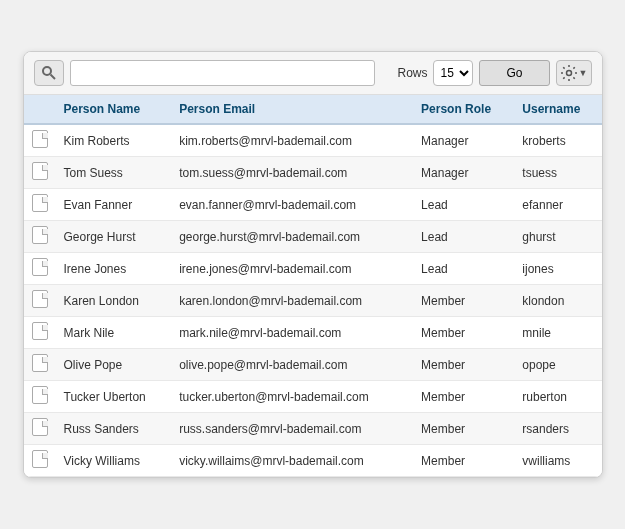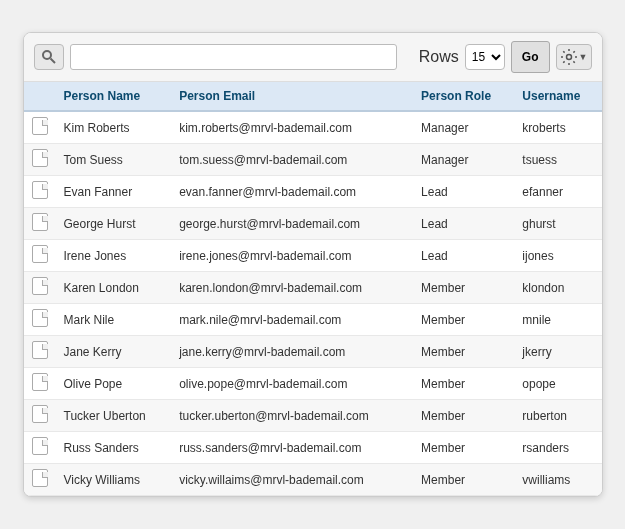--- a/index.html
+++ b/index.html
@@ -44,42 +44,42 @@
     .search-input {
       flex: 1;
       height: 26px;
       border: 1px solid #bbb;
       border-radius: 3px;
       padding: 0 6px;
       font-size: 12px;
       background: #fff;
     }
     .rows-label {
-      font-size: 16px;
+      font-size: 12px;
       color: #333;
       margin-left: 16px;
       text-align: right;
     }
     .rows-select {
       height: 26px;
       border: 1px solid #bbb;
       border-radius: 4px;
       font-size: 12px;
       padding: 0 2px;
       background: #fff;
     }
     .go-btn {
-      height: 32px;
-      padding: 0 10px;
+      height: 26px;
+      padding: 0 26px;
       background: #e0e0e0;
       border: 1px solid #aaa;
       border-radius: 3px;
       font-size: 12px;
       cursor: pointer;
-      font-weight: bold;
+      font-weight: normal;
     }
     .gear-btn {
       width: 36px;
       height: 26px;
       background: #e8e8e8;
       border: 1px solid #bbb;
       border-radius: 4px;
       display: flex;
       align-items: center;
       justify-content: center;
@@ -234,27 +234,20 @@
         </tr>
         <tr>
           <td class="icon-cell"><div class="row-icon"></div></td>
           <td>Mark Nile</td>
           <td>mark.nile@mrvl-bademail.com</td>
           <td>Member</td>
           <td>mnile</td>
         </tr>
         <tr>
           <td class="icon-cell"><div class="row-icon"></div></td>
-          <td>Jane Kerry</td>
-          <td>jane.kerry@mrvl-bademail.com</td>
-          <td>Member</td>
-          <td>jkerry</td>
-        </tr>
-        <tr>
-          <td class="icon-cell"><div class="row-icon"></div></td>
           <td>Olive Pope</td>
           <td>olive.pope@mrvl-bademail.com</td>
           <td>Member</td>
           <td>opope</td>
         </tr>
         <tr>
           <td class="icon-cell"><div class="row-icon"></div></td>
           <td>Tucker Uberton</td>
           <td>tucker.uberton@mrvl-bademail.com</td>
           <td>Member</td>

